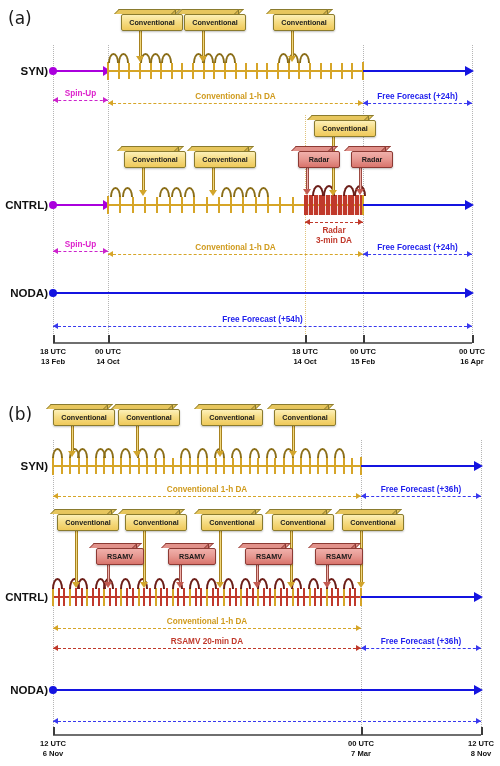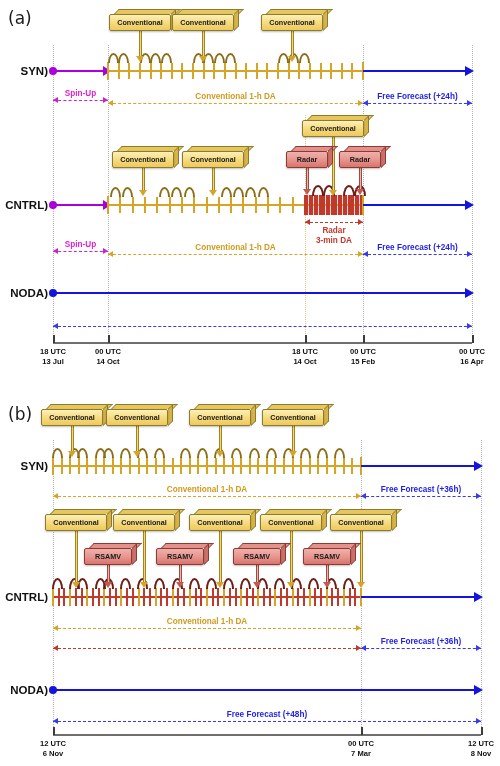--- a/index.html
+++ b/index.html
@@ -94,21 +94,21 @@
     font-size: 7.2px;
     font-weight: bold;
     color: #1a1a1a;
     text-align: center;
     line-height: 1;
     white-space: nowrap;
     font-family: "Liberation Sans", sans-serif;
   }
   .box3d .face {
     position: absolute;
-    left: 0; top: 5px;
+    left: 12px; top: 5px;
     width: 100%;
     height: calc(100% - 5px);
     border: 1px solid #8a7b2e;
     border-radius: 2px;
     display: flex;
     align-items: center;
     justify-content: center;
     background: linear-gradient(180deg,#fdf0b8 0%,#f6dd86 45%,#efc95a 100%);
     box-shadow: 0 1px 2px rgba(0,0,0,0.25);
     z-index: 2;
@@ -467,25 +467,26 @@
     <div class="span-line blue" style="left:363px;top:254px;width:109px;"></div>
     <div class="span-cap l blue" style="left:363px;top:251px;"></div>
     <div class="span-cap r blue" style="left:467px;top:251px;"></div>
     <div class="span-text blue" style="left:363px;top:243px;width:109px;">Free Forecast (+24h)</div>
     <div class="arrow-line blue" style="left:53px;top:292px;width:414px;"></div>
     <div class="arrow-head blue" style="left:465px;top:288px;"></div>
     <div class="dot blue" style="left:49px;top:289px;"></div>
     <div class="span-line blue" style="left:53px;top:326px;width:419px;"></div>
     <div class="span-cap l blue" style="left:53px;top:323px;"></div>
     <div class="span-cap r blue" style="left:467px;top:323px;"></div>
+    <div class="span-text blue" style="left:53px;top:315px;width:419px;">Free Forecast (+54h)</div>
     <div class="axis-line" style="left:53px;top:342px;width:419px;"></div>
     <div class="axis-tick" style="left:53px;top:335px;height:8px;"></div>
     <div class="axis-label" style="left:25px;top:347px;width:56px;">
       <div>18 UTC</div>
-      <div>13 Jul</div>
+      <div>13 Feb</div>
     </div>
     <div class="axis-tick" style="left:108px;top:335px;height:8px;"></div>
     <div class="axis-label" style="left:80px;top:347px;width:56px;">
       <div>00 UTC</div>
       <div>14 Oct</div>
     </div>
     <div class="axis-tick" style="left:305px;top:335px;height:8px;"></div>
     <div class="axis-label" style="left:277px;top:347px;width:56px;">
       <div>18 UTC</div>
       <div>14 Oct</div>
@@ -771,31 +772,31 @@
     </div>
     <div class="stem red" style="left:325.5px;top:565px;height:18px;"></div>
     <div class="stem-head red" style="left:323px;top:582px;"></div>
     <div class="span-line gold" style="left:53px;top:628px;width:308px;"></div>
     <div class="span-cap l gold" style="left:53px;top:625px;"></div>
     <div class="span-cap r gold" style="left:356px;top:625px;"></div>
     <div class="span-text gold" style="left:53px;top:617px;width:308px;">Conventional 1-h DA</div>
     <div class="span-line red" style="left:53px;top:648px;width:308px;"></div>
     <div class="span-cap l red" style="left:53px;top:645px;"></div>
     <div class="span-cap r red" style="left:356px;top:645px;"></div>
+    <div class="span-text red" style="left:53px;top:637px;width:308px;">RSAMV 20-min DA</div>
     <div class="span-line blue" style="left:361px;top:648px;width:120px;"></div>
     <div class="span-cap l blue" style="left:361px;top:645px;"></div>
     <div class="span-cap r blue" style="left:476px;top:645px;"></div>
     <div class="span-text blue" style="left:361px;top:637px;width:120px;">Free Forecast (+36h)</div>
     <div class="arrow-line blue" style="left:53px;top:689px;width:423px;"></div>
     <div class="arrow-head blue" style="left:474px;top:685px;"></div>
     <div class="dot blue" style="left:49px;top:686px;"></div>
     <div class="span-line blue" style="left:53px;top:721px;width:428px;"></div>
     <div class="span-cap l blue" style="left:53px;top:718px;"></div>
     <div class="span-cap r blue" style="left:476px;top:718px;"></div>
-    <div class="span-text blue" style="left:53px;top:710px;width:428px;">Free Forecast (+48h)</div>
     <div class="axis-line" style="left:53px;top:734px;width:428px;"></div>
     <div class="axis-tick" style="left:53px;top:727px;height:8px;"></div>
     <div class="axis-label" style="left:25px;top:739px;width:56px;">
       <div>12 UTC</div>
       <div>6 Nov</div>
     </div>
     <div class="axis-tick" style="left:361px;top:727px;height:8px;"></div>
     <div class="axis-label" style="left:333px;top:739px;width:56px;">
       <div>00 UTC</div>
       <div>7 Mar</div>

